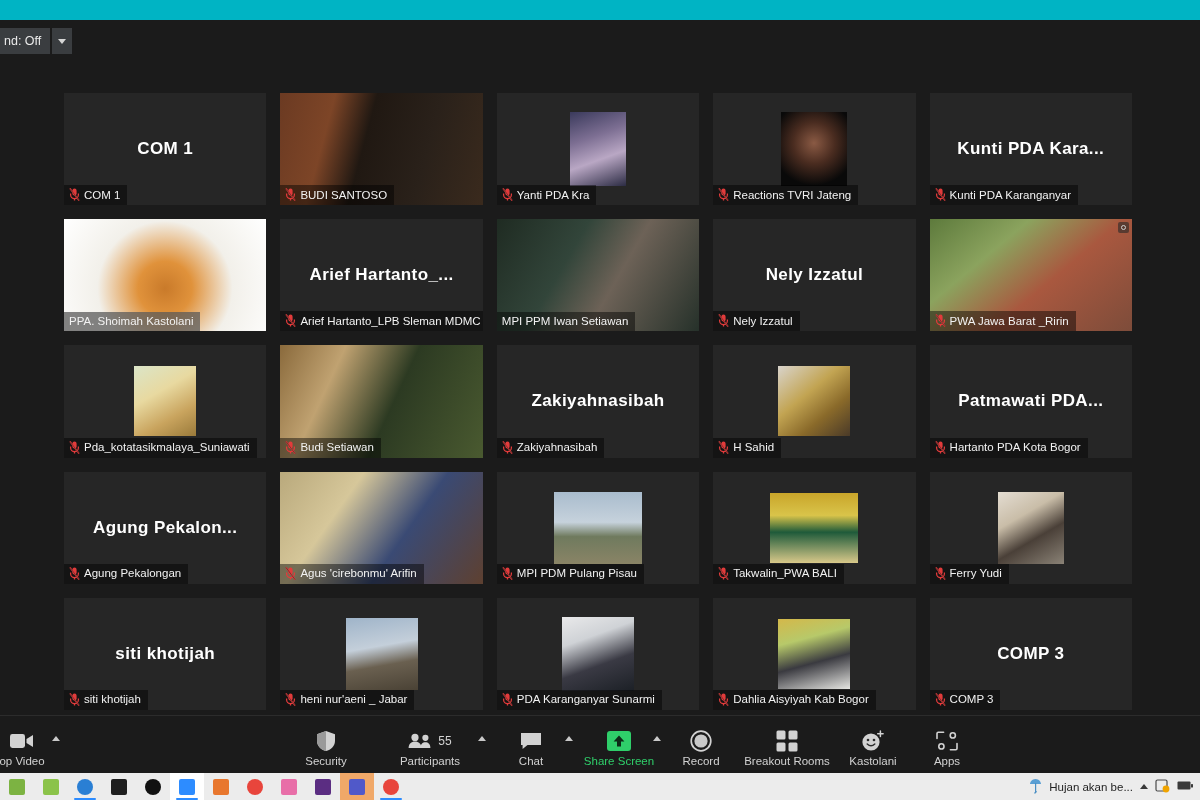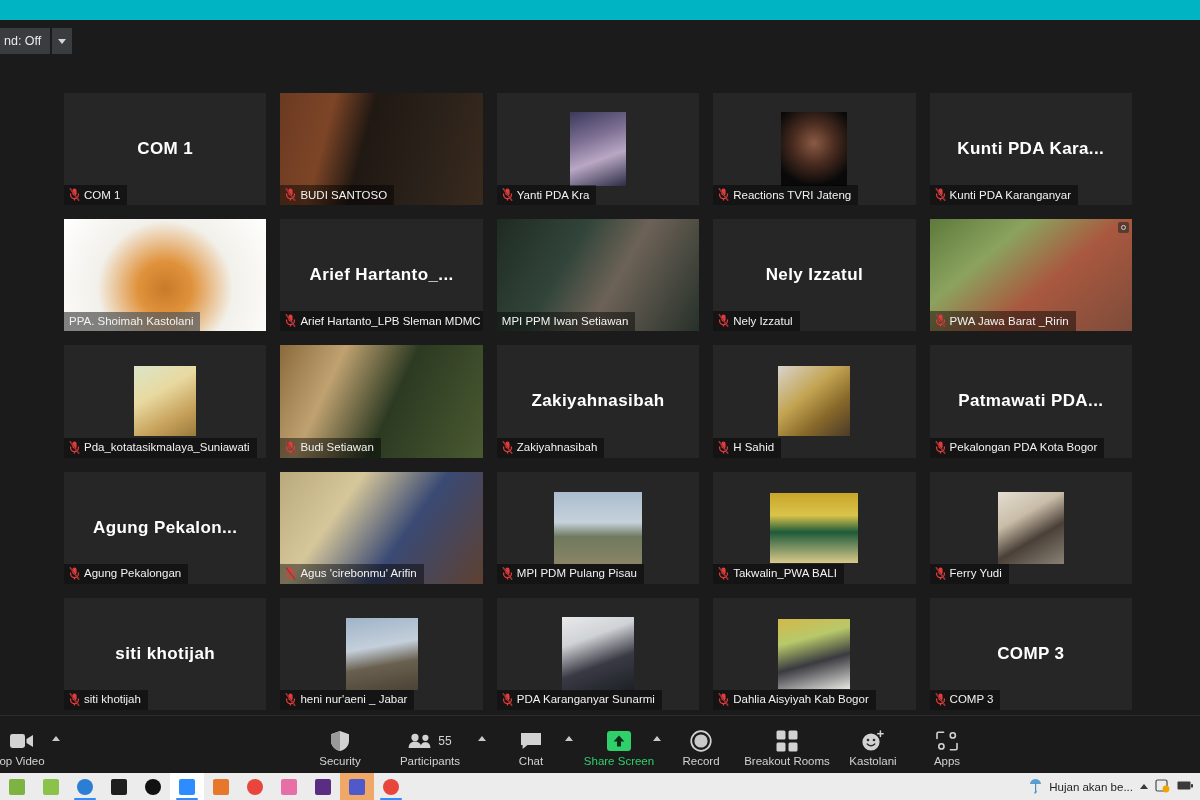--- a/index.html
+++ b/index.html
@@ -419,21 +419,21 @@
         <div class="namebar">
           <span class="mic-muted">
             <svg viewBox="0 0 11 13">
               <rect x="3.4" y="0.6" width="4.2" height="7" rx="2.1" fill="#e23b3b"></rect>
               <path d="M1.6 5.6 v1.1 a3.9 3.9 0 0 0 7.8 0 V5.6" stroke="#e23b3b" stroke-width="1.25" fill="none"></path>
               <rect x="4.85" y="10.2" width="1.3" height="2.3" fill="#e23b3b"></rect>
               <line x1="0.9" y1="0.4" x2="10.1" y2="12.6" stroke="#e23b3b" stroke-width="1.5"></line>
               <line x1="0.9" y1="0.4" x2="10.1" y2="12.6" stroke="#262626" stroke-width="0.5"></line>
             </svg>
           </span>
-          <span>Pekalongan PDA Kota Bogor</span>
+          <span>Hartanto PDA Kota Bogor</span>
         </div>
       </div>
       <div class="tile">
         <div class="tile-name-big">Agung  Pekalon...</div>
         <div class="namebar">
           <span class="mic-muted">
             <svg viewBox="0 0 11 13">
               <rect x="3.4" y="0.6" width="4.2" height="7" rx="2.1" fill="#e23b3b"></rect>
               <path d="M1.6 5.6 v1.1 a3.9 3.9 0 0 0 7.8 0 V5.6" stroke="#e23b3b" stroke-width="1.25" fill="none"></path>
               <rect x="4.85" y="10.2" width="1.3" height="2.3" fill="#e23b3b"></rect>
@@ -589,21 +589,21 @@
         <svg width="24" height="16" viewBox="0 0 24 16">
           <rect x="0" y="1" width="15" height="14" rx="2.4" fill="#d2d2d2"></rect>
           <path d="M16.5 6 L23 2 L23 14 L16.5 10 Z" fill="#d2d2d2"></path>
         </svg>
       </div>
       <div class="tb-lbl">op Video</div>
     </div>
     <div class="tb-caret" style="left: 52px;">
       <i></i>
     </div>
-    <div class="tb-item" style="left: 280px; width: 120px;">
+    <div class="tb-item" style="left: 266px; width: 120px;">
       <div class="tb-ico">
         <svg width="20" height="22" viewBox="0 0 20 22">
           <path d="M10 1 L19 4.3 V11 C19 16 14.8 19.8 10 21 C5.2 19.8 1 16 1 11 V4.3 Z" fill="#d2d2d2"></path>
           <path d="M10 1 L10 21 C5.2 19.8 1 16 1 11 V4.3 Z" fill="#9a9a9a"></path>
         </svg>
       </div>
       <div class="tb-lbl">Security</div>
     </div>
     <div class="tb-item" style="left: 370px; width: 120px;">
       <div class="tb-ico">

